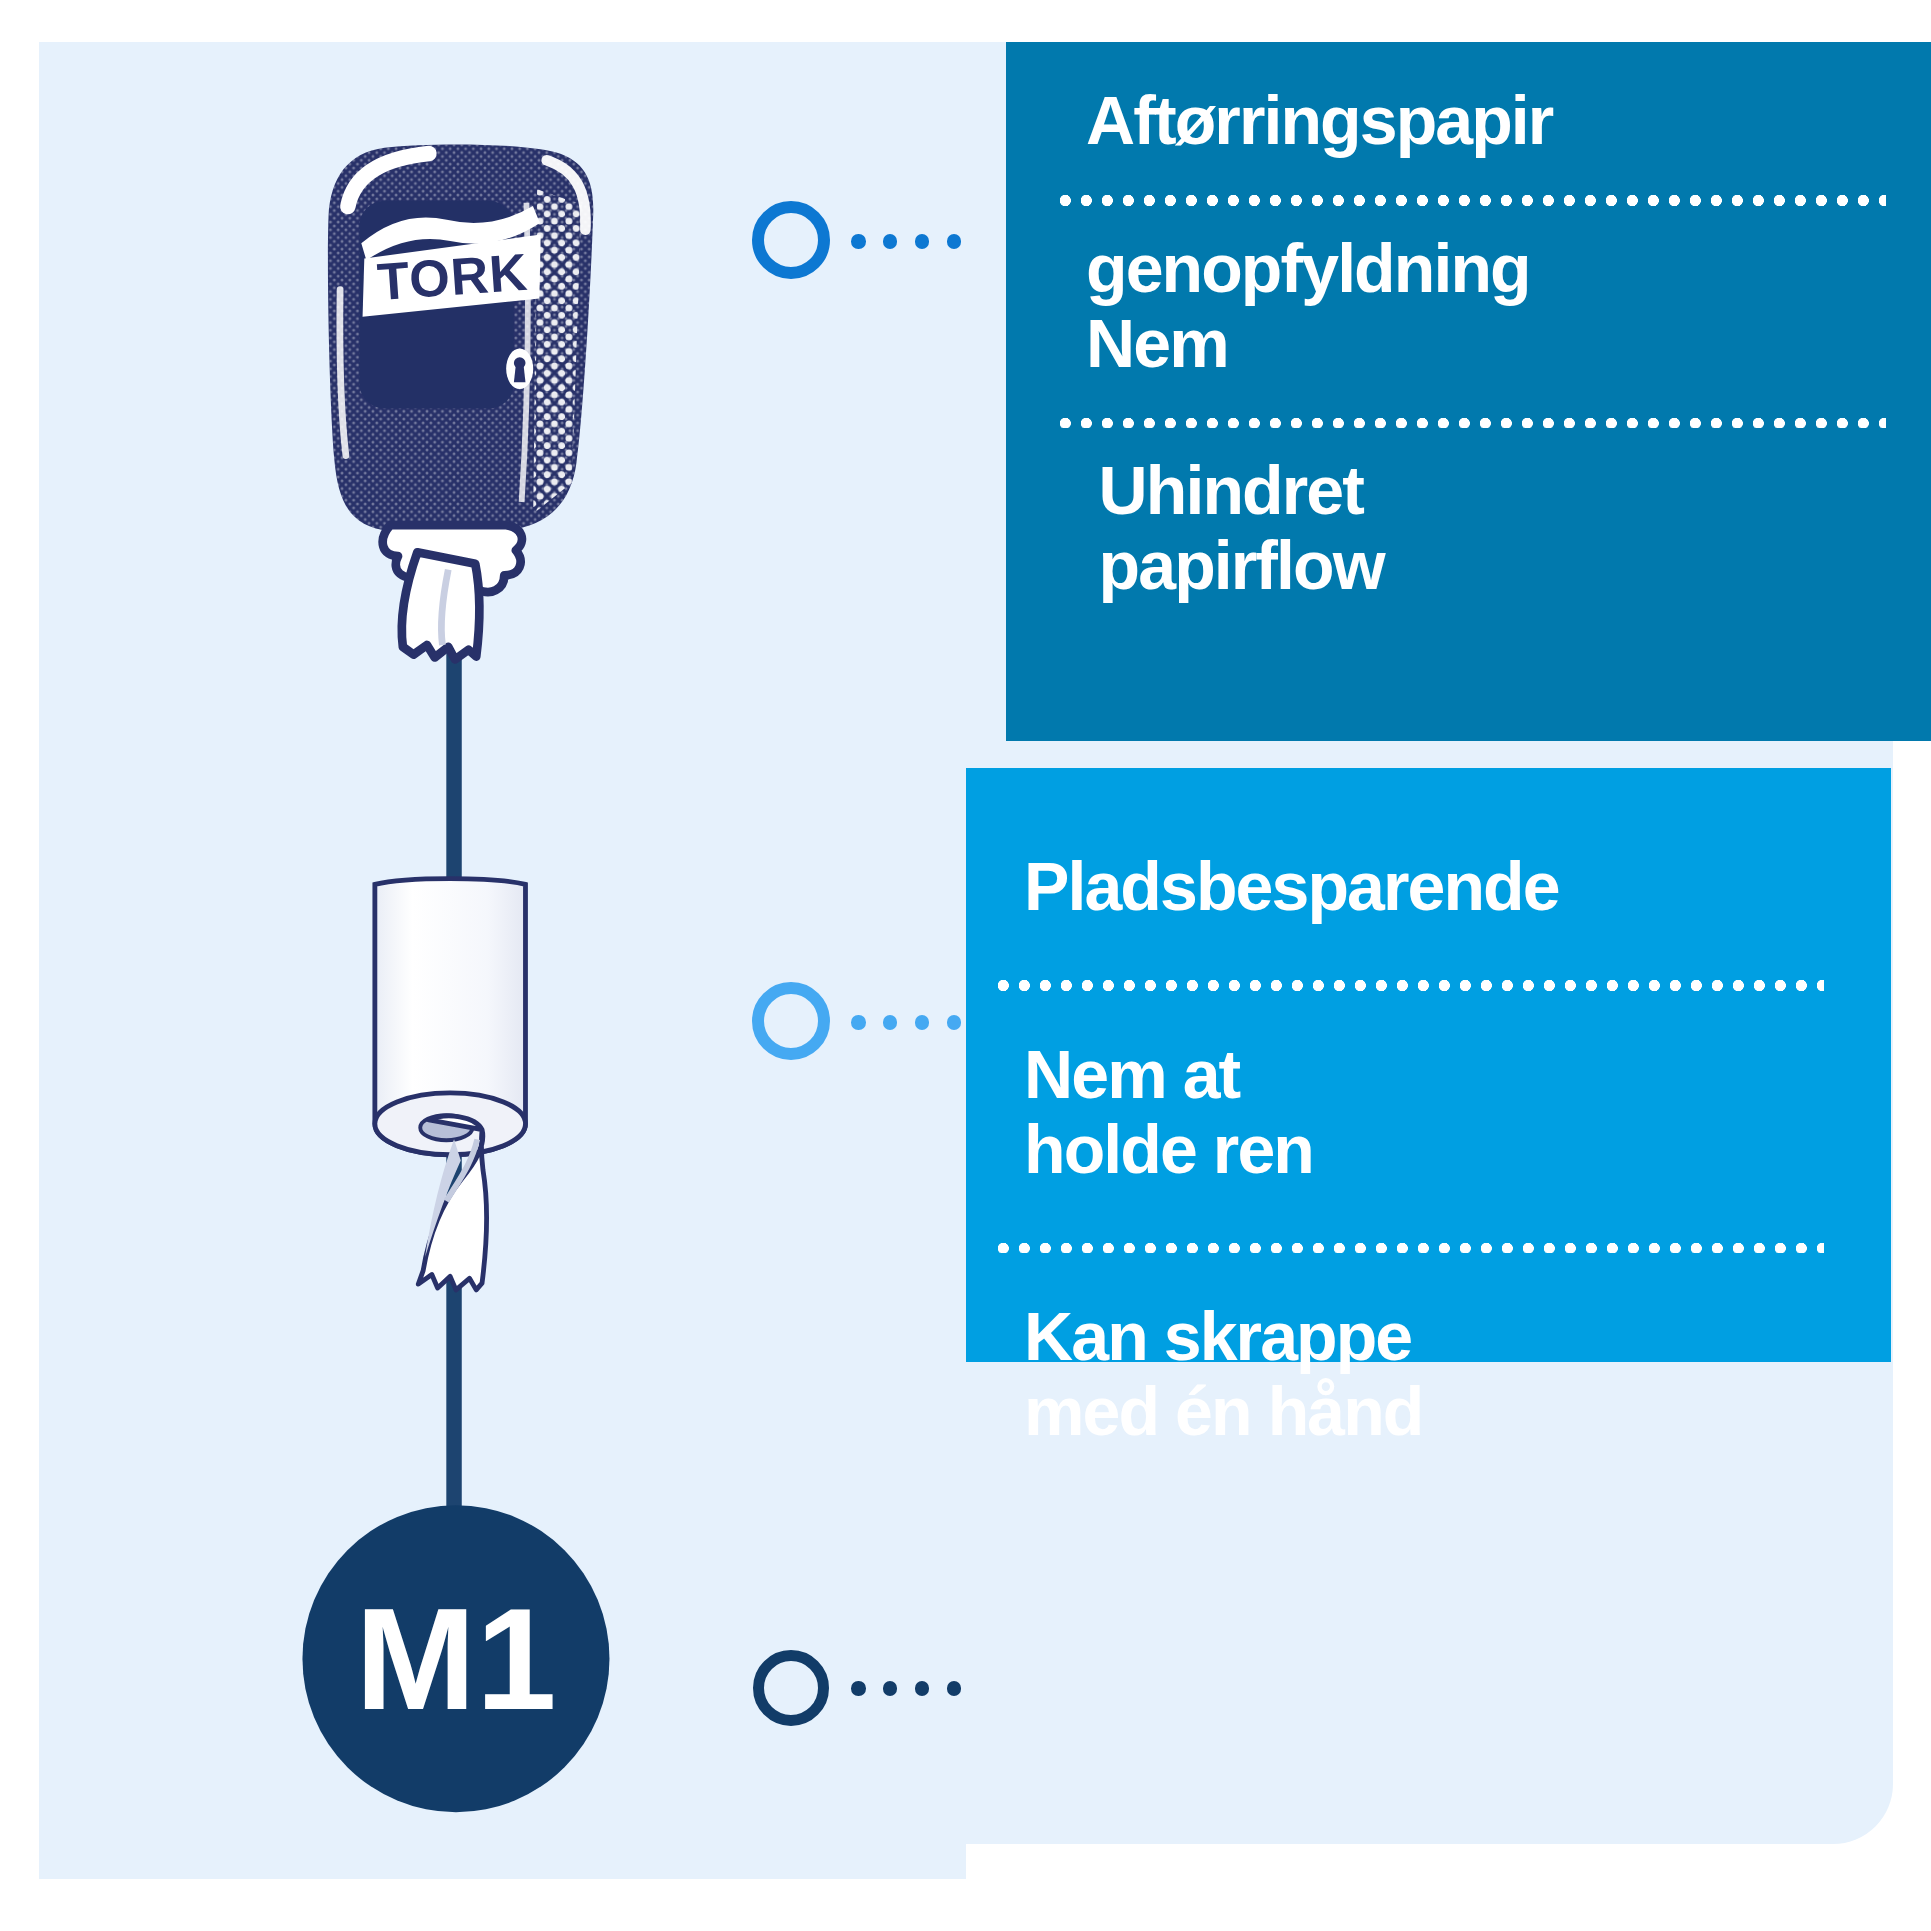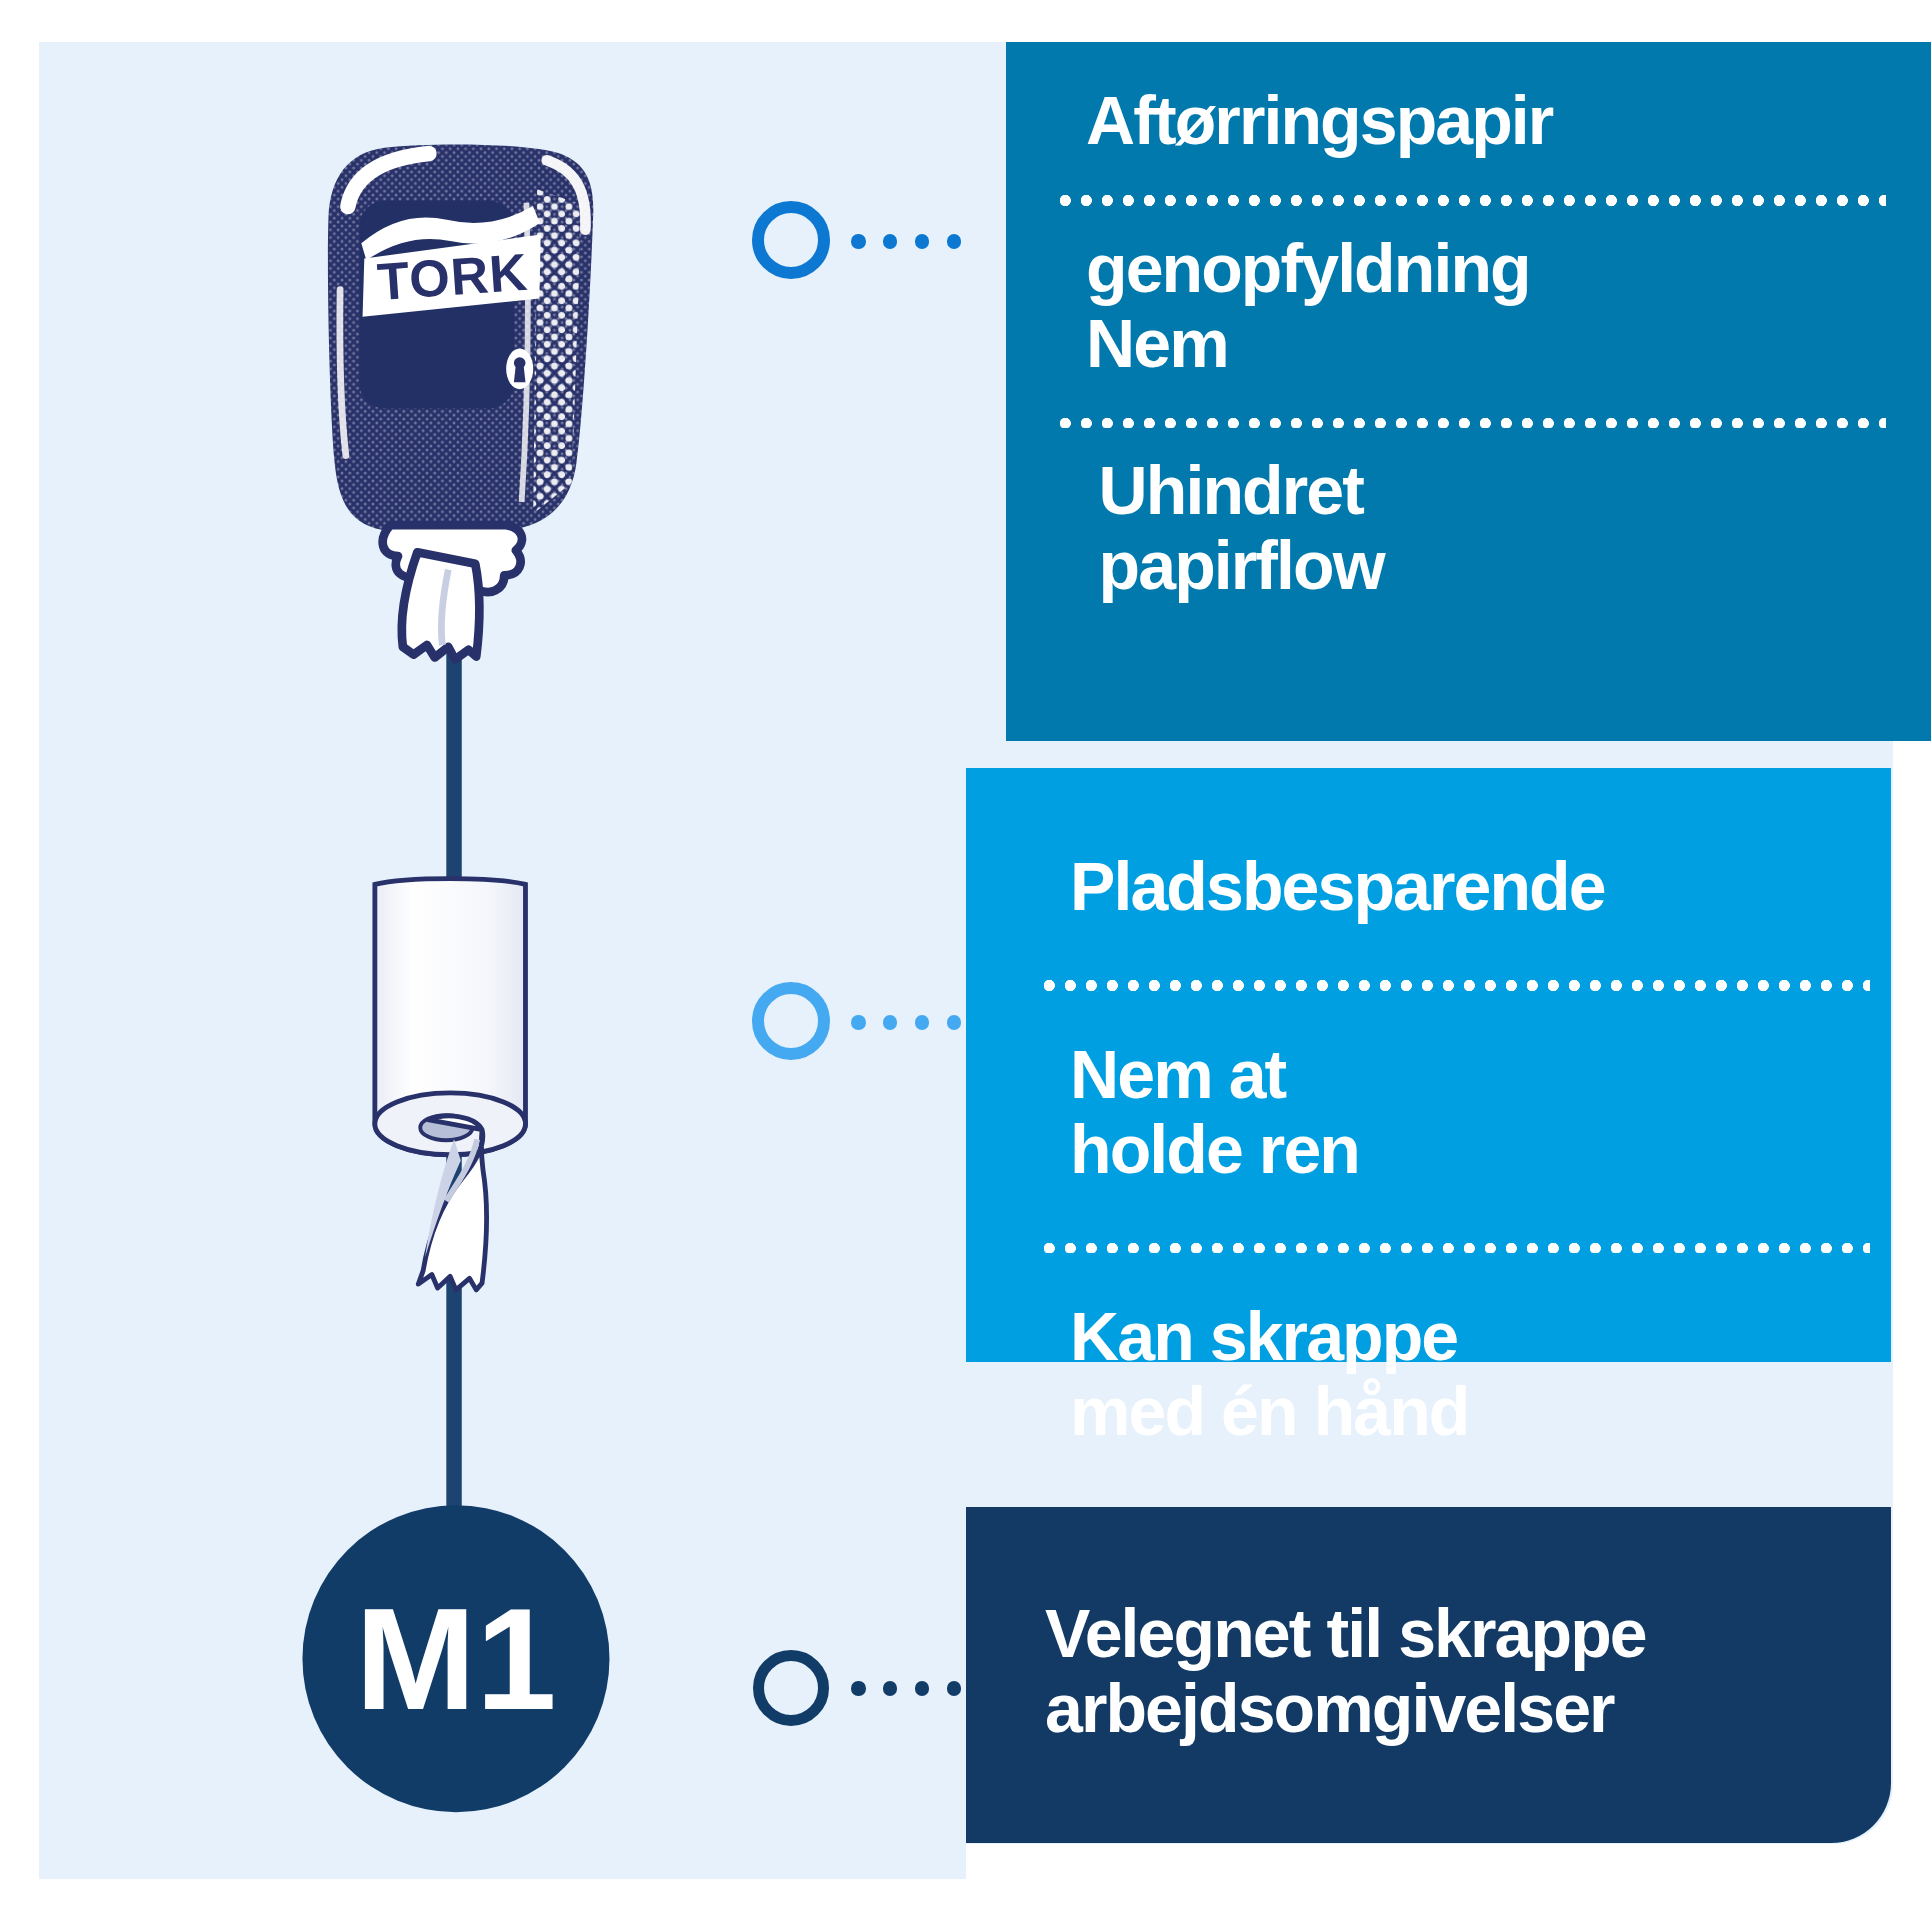--- a/index.html
+++ b/index.html
@@ -23,21 +23,21 @@
   .illu{position:absolute;left:0;top:0;}
 
   
   .panel{
     position:absolute;left:966px;width:925px;box-sizing:border-box;
     color:#ffffff;font-weight:bold;font-size:68px;line-height:75px;
     letter-spacing:-1.9px;
   }
   .panel .feature{white-space:nowrap;}
   .p1{top:42px;height:699px;background:#0179ad;padding:41px 29px 0 80px;margin-left:40px;}
-  .p2{top:768px;height:594px;background:#009fe2;padding:81px 29px 0 104px;}
+  .p2{top:768px;height:594px;background:#009fe2;padding:81px 29px 0 58px;}
   .p3{top:1507px;height:336px;background:#123a64;padding:89px 29px 0 79px;border-bottom-right-radius:60px;}
   .indent{padding-left:12.6px;}
 
   .sep{
     height:10.6px;width:826px;margin-left:-26px;
     background-image:radial-gradient(circle at 5.3px 5.3px,#ffffff 5.3px,rgba(255,255,255,0) 5.8px);
     background-size:21px 10.6px;background-repeat:repeat-x;
   }
   .p1 .sep{margin-top:37px;margin-bottom:25px;}
   .p2 .sep{margin-top:56px;margin-bottom:46px;}
@@ -208,21 +208,15 @@
       <div>Nem at</div>
       <div>holde ren</div>
     </div>
     <div class="sep"></div>
     <div class="feature">
       <div>Kan skrappe</div>
       <div>med én hånd</div>
     </div>
   </div>
 
-  <div class="panel p3">
-    <div class="feature">
-      <div>Velegnet til skrappe</div>
-      <div>arbejdsomgivelser</div>
-    </div>
-  </div>
 
 </div>
 
 
 </body></html>

